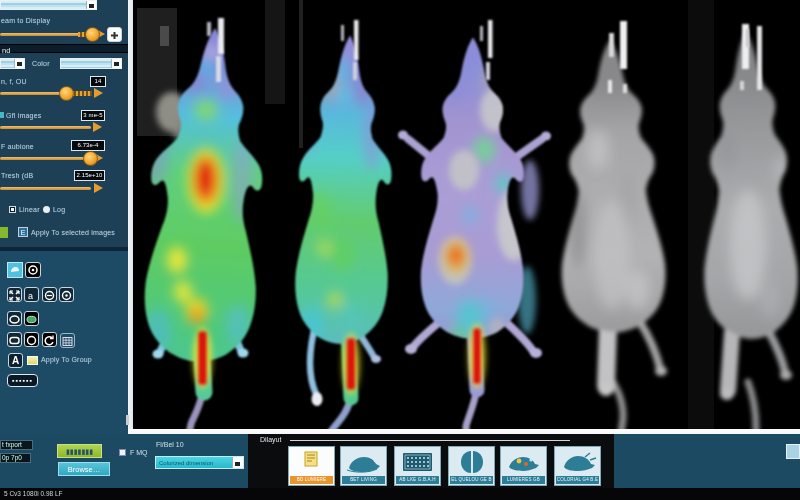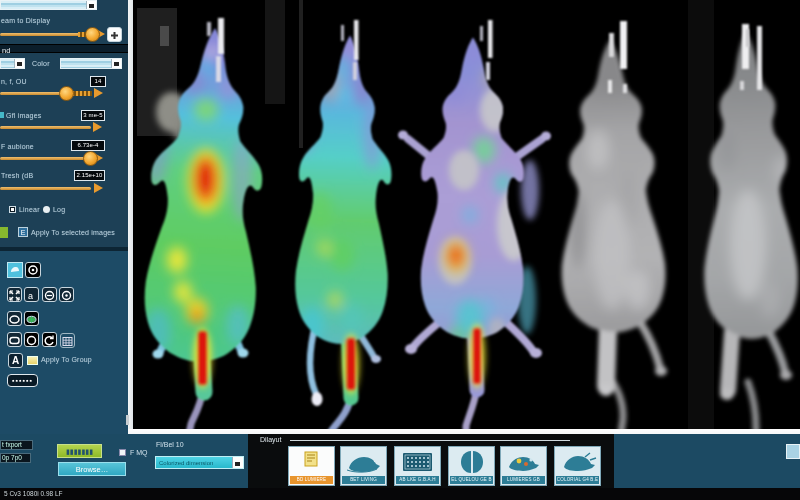--- a/index.html
+++ b/index.html
@@ -384,21 +384,21 @@
     <div class="lbl" style="position:absolute;left:41px;top:356px;">Apply To Group</div>
 
     <div style="position:absolute;left:7px;top:374px;width:31px;height:13px;background:#091a26;border:1px solid #dfe8ee;border-radius:4px;text-align:center;color:#fff;font-size:7px;line-height:12px;letter-spacing:1px;">▪▪▪▪▪▪</div>
     <div style="position:absolute;left:126px;top:415px;width:3px;height:10px;background:#c8ced2;"></div>
   </div>
 
   <div id="bbar">
     <div style="position:absolute;left:0;top:6px;width:33px;height:10px;background:#0a151d;border:1px solid #4a6b7c;color:#cfe;font-size:6.5px;padding:0 1px;">t fxport</div>
     <div style="position:absolute;left:0;top:19px;width:31px;height:10px;background:#0a151d;border:1px solid #4a6b7c;color:#cfe;font-size:6.5px;padding:0 1px;">0p 7p0</div>
     <div style="position:absolute;left:57px;top:10px;width:45px;height:14px;background:linear-gradient(#b4d44e,#8fba28);border:1px solid #c8e08a;color:#22526e;font-size:7px;text-align:center;line-height:13px;">▮▮▮▮▮▮▮</div>
-    <div style="position:absolute;left:58px;top:28px;width:68px;height:14px;background:linear-gradient(#58c4d8,#30a8c2);border:1px solid #9adfec;color:#fff;font-size:7.5px;text-align:center;line-height:13px;">Browse…</div>
+    <div style="position:absolute;left:58px;top:28px;width:52px;height:14px;background:linear-gradient(#58c4d8,#30a8c2);border:1px solid #9adfec;color:#fff;font-size:7.5px;text-align:center;line-height:13px;">Browse…</div>
     <div style="position:absolute;left:119px;top:15px;width:7px;height:7px;background:#eef4f6;border:1px solid #88a;"></div>
     <div style="position:absolute;left:130px;top:15px;color:#cfe0ea;font-size:7px;">F MQ</div>
     <div style="position:absolute;left:156px;top:7px;color:#cfe0ea;font-size:7px;">Fl/Bel 10</div>
     <div style="position:absolute;left:155px;top:22px;width:89px;height:13px;background:linear-gradient(#4fd4e6,#28b8cc);border:1px solid #bfeff6;">
       <span style="position:absolute;left:3px;top:3px;font-size:6px;color:#0a5a6a;">Colorized dimension</span>
       <span style="position:absolute;right:0;top:0;bottom:0;width:11px;background:#fcfdfd;border-left:1px solid #9ab;"></span>
       <span style="position:absolute;right:3px;top:5px;width:5px;height:4px;background:#222;"></span>
     </div>
     <div id="iconpanel">
       <span style="position:absolute;left:12px;top:2px;color:#dfe8ec;font-size:7px;">Dilayut</span>

